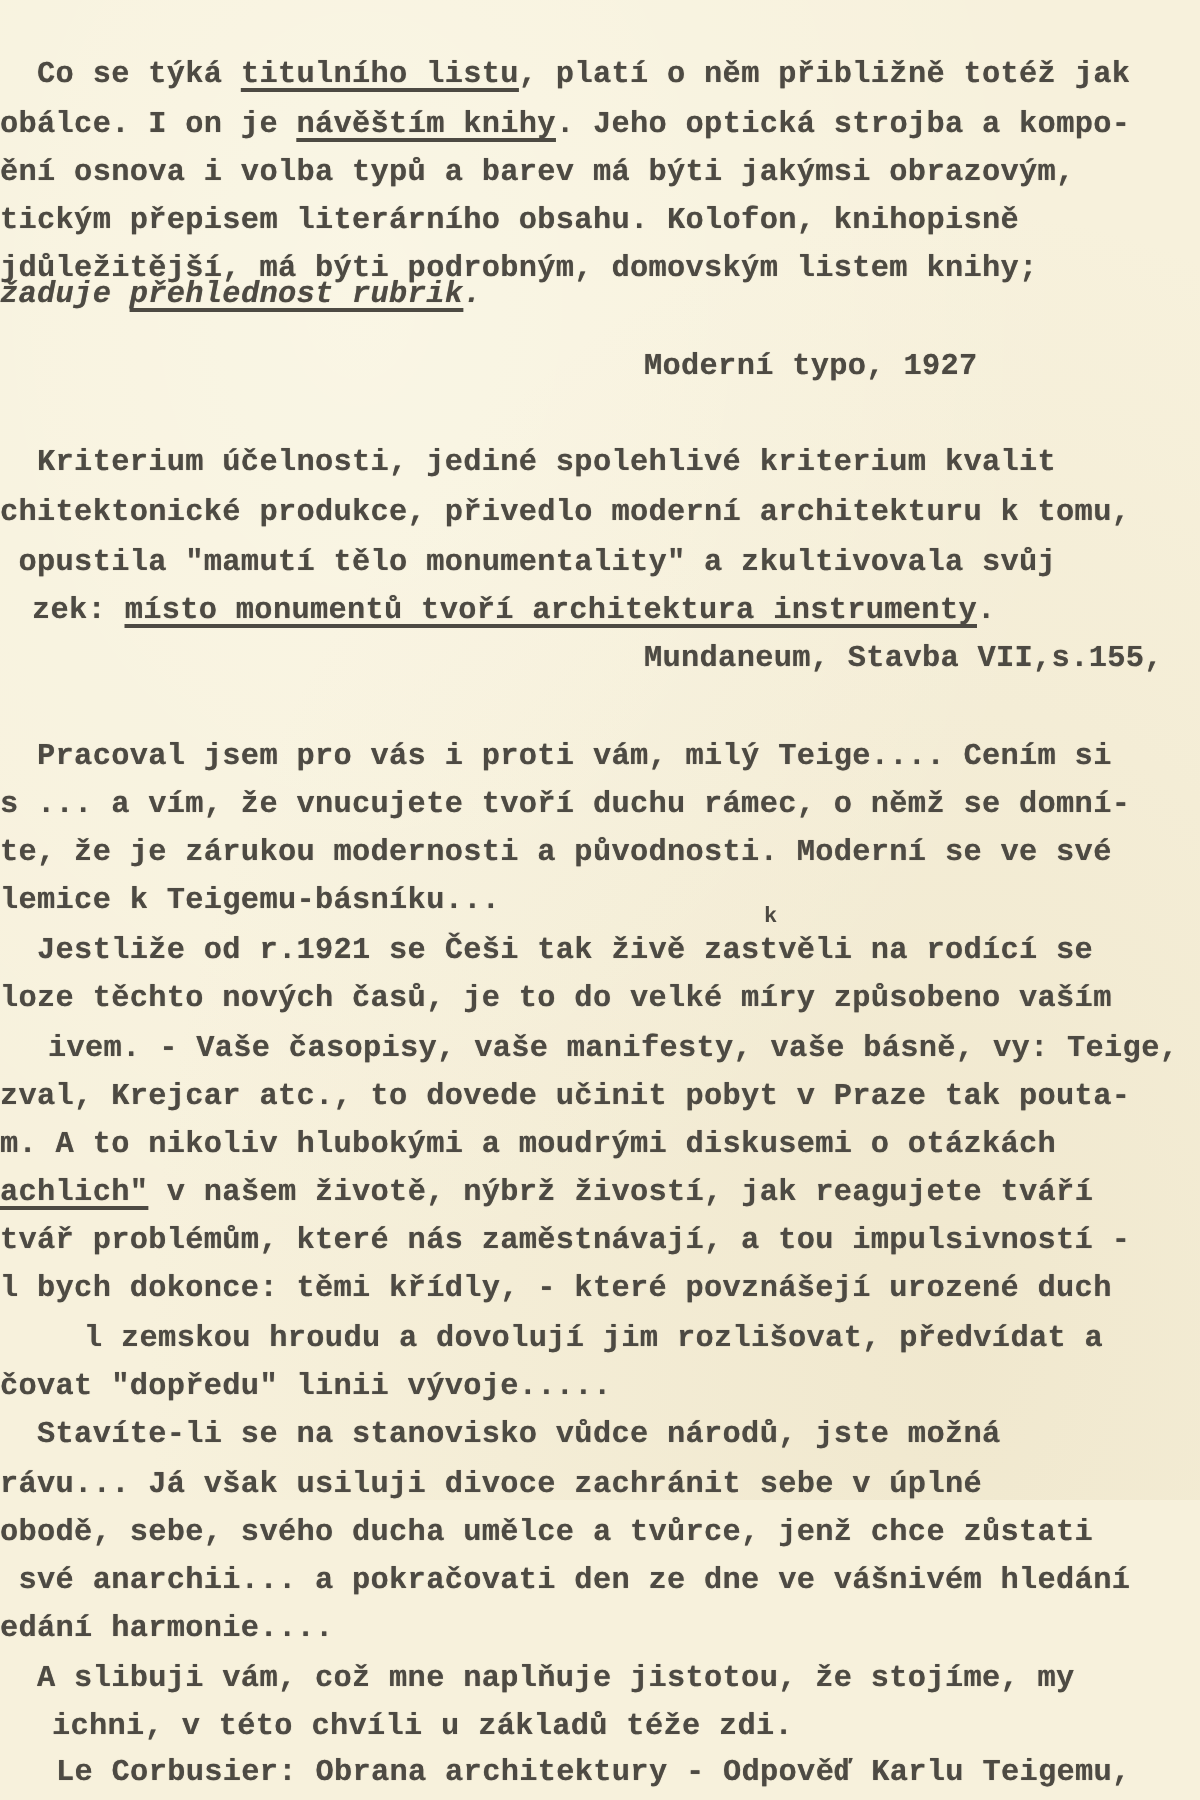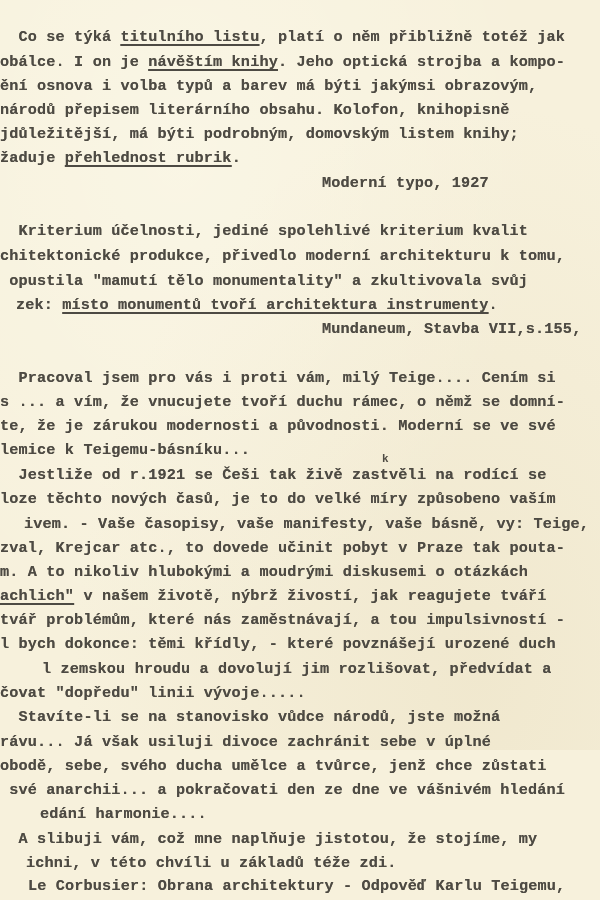--- a/index.html
+++ b/index.html
@@ -49,23 +49,23 @@
     }
   </style>
 </head>
 <body>
 
 <div class="page" id="page">
     <div>
       <div class="line" style="left: 0px; top: 28px;"><span>  Co se týká </span><span class="u">titulního listu</span><span>, platí o něm přibližně totéž jak</span></div>
       <div class="line" style="left: 0px; top: 53px;"><span>obálce. I on je </span><span class="u">návěštím knihy</span><span>. Jeho optická strojba a kompo-</span></div>
       <div class="line" style="left: 0px; top: 77px;"><span>ění osnova i volba typů a barev má býti jakýmsi obrazovým,</span></div>
-      <div class="line" style="left: 0px; top: 101px;"><span>národů přepisem literárního obsahu. Kolofon, knihopisně</span></div>
+      <div class="line" style="left: 0px; top: 101px;"><span>tickým přepisem literárního obsahu. Kolofon, knihopisně</span></div>
       <div class="line" style="left: 0px; top: 125px;"><span>jdůležitější, má býti podrobným, domovským listem knihy;</span></div>
-      <div class="line" style="left: 0px; top: 149px;"><span>žaduje </span><span class="u">přehlednost rubrik</span><span>.</span></div>
+      <div class="line" style="left: 0px; top: 138px; font-style: italic;"><span>žaduje </span><span class="u">přehlednost rubrik</span><span>.</span></div>
       <div class="line" style="left: 322px; top: 174px;">Moderní typo, 1927</div>
     </div>
     <div>
       <div class="line" style="left: 0px; top: 222px;"><span>  Kriterium účelnosti, jediné spolehlivé kriterium kvalit</span></div>
       <div class="line" style="left: 0px; top: 247px;"><span>chitektonické produkce, přivedlo moderní architekturu k tomu,</span></div>
       <div class="line" style="left: 0px; top: 272px;"><span> opustila "mamutí tělo monumentality" a zkultivovala svůj</span></div>
       <div class="line" style="left: 0px; top: 296px; padding-left: 16px;"><span>zek: </span><span class="u">místo monumentů tvoří architektura instrumenty</span><span>.</span></div>
       <div class="line" style="left: 322px; top: 320px;">Mundaneum, Stavba VII,s.155,</div>
     </div>
     <div>
@@ -80,19 +80,19 @@
       <div class="line" style="left: 0px; top: 563px;"><span>m. A to nikoliv hlubokými a moudrými diskusemi o otázkách</span></div>
       <div class="line" style="left: 0px; top: 587px;"><span class="u">achlich"</span><span> v našem životě, nýbrž živostí, jak reagujete tváří</span></div>
       <div class="line" style="left: 0px; top: 611px;"><span>tvář problémům, které nás zaměstnávají, a tou impulsivností -</span></div>
       <div class="line" style="left: 0px; top: 635px;"><span>l bych dokonce: těmi křídly, - které povznášejí urozené duch</span></div>
       <div class="line" style="left: 0px; top: 660px; margin-left: 42px;"><span>l zemskou hroudu a dovolují jim rozlišovat, předvídat a</span></div>
       <div class="line" style="left: 0px; top: 684px;"><span>čovat "dopředu" linii vývoje.....</span></div>
       <div class="line" style="left: 0px; top: 708px;"><span>  Stavíte-li se na stanovisko vůdce národů, jste možná</span></div>
       <div class="line" style="left: 0px; top: 733px;"><span>rávu... Já však usiluji divoce zachránit sebe v úplné</span></div>
       <div class="line" style="left: 0px; top: 757px;"><span>obodě, sebe, svého ducha umělce a tvůrce, jenž chce zůstati</span></div>
       <div class="line" style="left: 0px; top: 781px;"><span> své anarchii... a pokračovati den ze dne ve vášnivém hledání</span></div>
-      <div class="line" style="left: 0px; top: 805px; margin-left: 40px;"><span>edání harmonie....</span></div>
+      <div class="line" style="left: 0px; top: 805px;"><span>edání harmonie....</span></div>
       <div class="line" style="left: 0px; top: 830px;"><span>  A slibuji vám, což mne naplňuje jistotou, že stojíme, my</span></div>
       <div class="line" style="left: 0px; top: 854px; padding-left: 26px;"><span>ichni, v této chvíli u základů téže zdi.</span></div>
       <div class="line" style="left: 28px; top: 877px;">Le Corbusier: Obrana architektury - Odpověď Karlu Teigemu,</div>
     </div>
     <div class="insert" style="left: 382px; top: 453px;">k</div>
   </div>
 
 </body></html>

